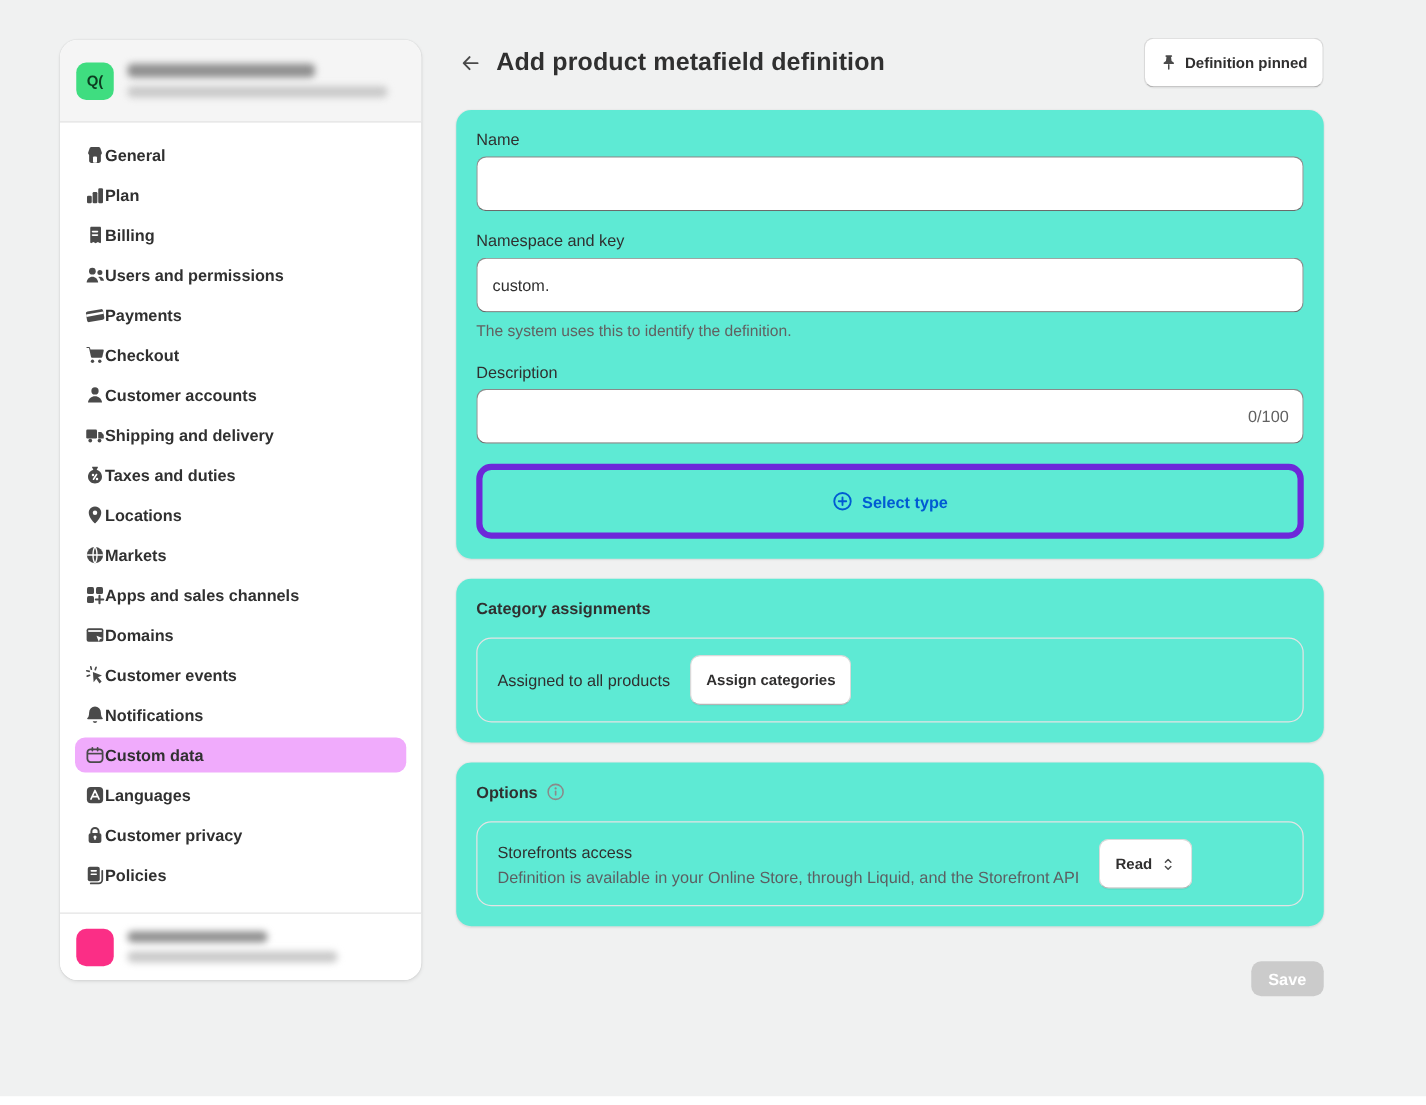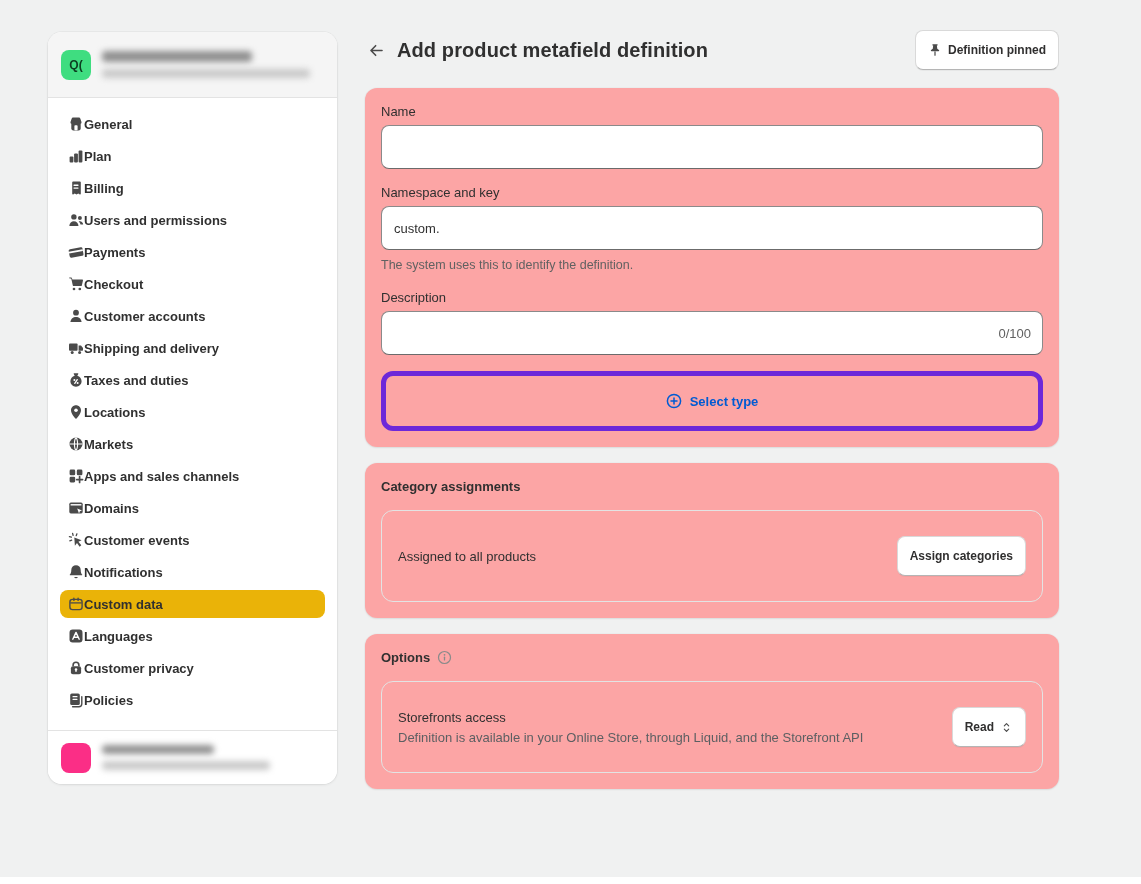--- a/index.html
+++ b/index.html
@@ -29,21 +29,21 @@
     display:flex; align-items:center; justify-content:center; flex:0 0 auto;
   }
   .redact { border-radius:4px; filter:blur(3px); }
   .store-name-redact { width:150px; height:11px; background:#8f8f8f; margin-bottom:7px; }
   .store-domain-redact { width:208px; height:9px; background:#c9c9c9; }
   .nav { padding:12px; }
   .nav-item {
     height:28px; margin-bottom:4px; display:flex; align-items:center; gap:0;
     padding:0 8px; border-radius:8px; cursor:pointer;
   }
-  .nav-item.selected { background:#eab308; }
+  .nav-item.selected { background:#f0abfc; }
   .nav-icon { width:16px; height:16px; color:#4a4a4a; flex:0 0 auto; }
   .nav-label { font-size:13px; font-weight:600; color:#303030; white-space:nowrap; }
   .sidebar-footer {
     position:absolute; left:0; right:0; bottom:0; height:54px; background:#fff;
     border-top:1px solid #e3e3e3; display:flex; align-items:center; gap:11px; padding:0 13px;
   }
   .user-avatar { width:30px; height:30px; border-radius:8px; background:#fb2e86; flex:0 0 auto; }
   .user-name-redact { width:112px; height:9px; background:#8f8f8f; margin-bottom:7px; }
   .user-email-redact { width:168px; height:9px; background:#c9c9c9; }
 
@@ -60,21 +60,21 @@
   .pill-btn {
     display:inline-flex; align-items:center; gap:6px; height:40px; padding:0 12px;
     background:#fff; border:1px solid #d9d9d9; border-bottom-color:#b5b5b5;
     border-radius:8px; font-size:12px; font-weight:600; color:#302f2f;
     box-shadow:0 1px 0 rgba(0,0,0,.04); cursor:pointer; white-space:nowrap;
     font-family:Liberation Sans, sans-serif;
   }
   .pill-btn .ic { width:14px; height:14px; color:#4a4a4a; }
 
   .card {
-    background:#fca5a5; border-radius:12px; padding:16px; margin-bottom:16px;
+    background:#5eead4; border-radius:12px; padding:16px; margin-bottom:16px;
     box-shadow:0 1px 2px rgba(0,0,0,.07), 0 0 0 1px rgba(0,0,0,.02);
   }
   .field { margin-bottom:16px; }
   .field.tight { margin-bottom:8px; }
   .field-label { display:block; font-size:13px; color:#303030; margin-bottom:6px; }
   .text-input {
     width:100%; height:44px; border:1px solid #8a8a8a; border-bottom-color:#6b6b6b;
     border-radius:8px; padding:0 12px; font-size:13px; color:#303030; background:#fff;
     outline:none; font-family:"Liberation Sans", sans-serif;
   }
@@ -88,22 +88,22 @@
     border:5px solid #6d28d9; border-radius:12px; height:60px;
     display:flex; align-items:center; justify-content:center; gap:8px;
     color:#005BD3; font-size:13px; font-weight:700; cursor:pointer;
   }
   .select-type-box .ic { width:16px; height:16px; color:#005BD3; }
 
   .card-title { font-size:13px; font-weight:700; color:#303030; }
   .card-title-row { display:flex; gap:7px; margin-bottom:16px; }
   .info-icon { width:15px; height:15px; color:#8a8a8a; }
   .inner-box {
-    border:1px solid #e3e3e3; border-radius:12px; padding:25px 16px;
-    display:flex; align-items:center; justify-content:space-between; gap:4px;
+    border:1px solid #e3e3e3; border-radius:12px; padding:13px 16px;
+    display:flex; align-items:center; gap:16px;
   }
   .inner-box-text { font-size:13px; color:#303030; }
   .storefront-title { font-size:13px; color:#303030; margin-bottom:5px; }
   .storefront-desc { font-size:13px; color:#5c5f62; }
   .caret-ic { width:13px; height:13px; color:#4a4a4a; }
 
   .save-row { display:flex; justify-content:flex-end; margin-top:28px; }
   .save-btn {
     height:28px; padding:0 14px; background:#cbcbcb; color:#fff;
     font-size:13px; font-weight:700; border:none; border-radius:8px;
@@ -405,15 +405,18 @@
         <span>Read</span>
         <span class="caret-ic">
             <svg viewBox="0 0 16 16" fill="currentColor" xmlns="http://www.w3.org/2000/svg">
               <path d="M5.3 6 8 3.3 10.7 6M5.3 10 8 12.7 10.7 10" fill="none" stroke="currentColor" stroke-width="1.4" stroke-linecap="round" stroke-linejoin="round"></path>
             </svg>
           </span>
       </button>
     </div>
   </section>
 
+  <div class="save-row">
+    <button class="save-btn" disabled="">Save</button>
+  </div>
 </main>
 
 <div class="bottom-strip"></div>
 
 </body></html>

